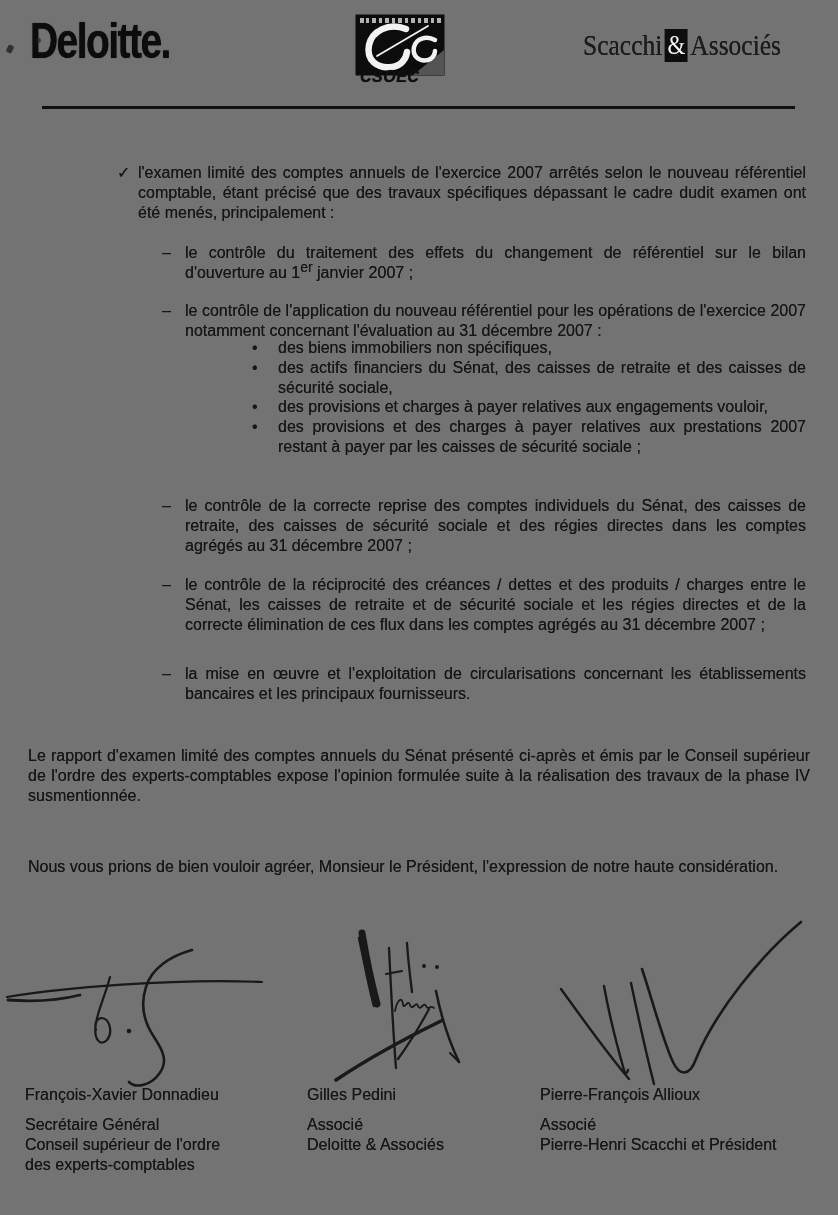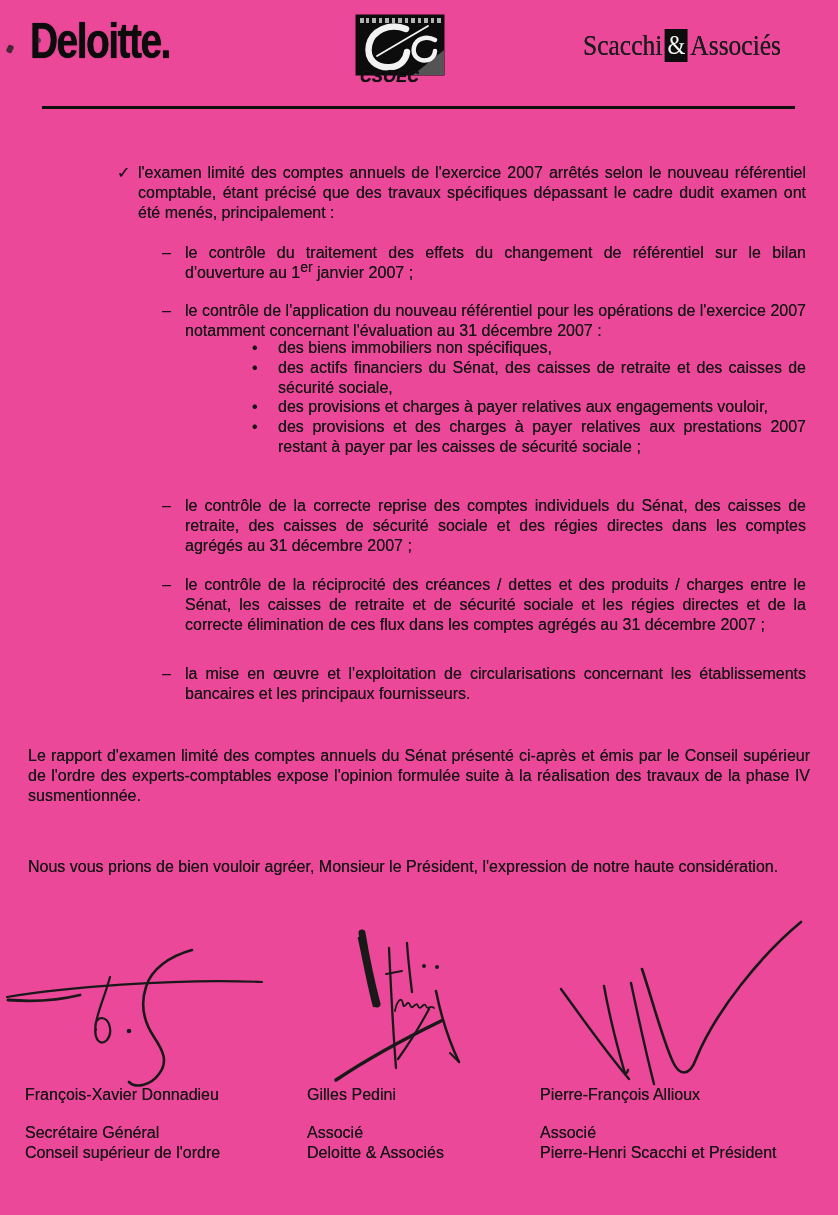--- a/index.html
+++ b/index.html
@@ -1,18 +1,18 @@
 <!DOCTYPE html>
 <html><head>
 <meta charset="utf-8">
 <style>
   html,body { margin:0; padding:0; background:#e9e9e9; }
   #page {
     position:relative; width:838px; height:1215px; margin:0 auto;
-    background:#ec4899; overflow:hidden;
+    background:#737373; overflow:hidden;
     font-family:"Liberation Sans", sans-serif; color:#161616;
   }
   .txt {
     position:absolute; font-size:16px; line-height:19.8px;
     text-align:justify; text-shadow:0 0 0.5px rgba(22,22,22,0.85);
   }
   .marker { position:absolute; top:0; text-align:left; }
   sup.ord { font-size:14px; vertical-align:super; line-height:0; }
 
   
@@ -54,21 +54,21 @@
   #bullets { position:absolute; left:278px; top:338px; width:528px; }
   .bullet-item { position:relative; font-size:16px; line-height:19.8px; text-align:justify;
                  text-shadow:0 0 0.5px rgba(22,22,22,0.85); }
   .bullet-item .marker { left:-26px; }
   #para1 { left:28px; top:746px; width:782px; }
   #para2 { left:28px; top:857px; width:782px; }
 
   
   #sig-svg { position:absolute; left:0; top:0; width:838px; height:1215px; pointer-events:none; }
   .sig-block { position:absolute; top:1085px; }
-  .sig-block .sig-name { font-size:16px; line-height:20px; margin-bottom:18px;
+  .sig-block .sig-name { font-size:16px; line-height:20px; margin-bottom:10px;
                          text-shadow:0 0 0.5px rgba(22,22,22,0.85); }
   .sig-block .sig-line { font-size:16px; line-height:20px;
                          text-shadow:0 0 0.5px rgba(22,22,22,0.85); }
   #sig-block-1 { left:25px;  width:265px; }
   #sig-block-2 { left:307px; width:235px; }
   #sig-block-3 { left:540px; width:290px; }
 </style>
 </head>
 <body>
 
@@ -188,20 +188,21 @@
       <path d="M 604 986 C 609 1014 616 1042 624 1070 C 625 1074 627 1074 628 1070" stroke-width="2.4"></path>
       <path d="M 631 983 C 638 1016 646 1053 654 1084" stroke-width="2.4"></path>
       <path d="M 642 969 C 653 1002 663 1041 673 1062 C 679 1075 689 1078 696 1059 C 715 1012 761 955 801 922" stroke-width="2.6"></path>
     </g>
   </svg>
 
   <div id="sig-block-1" class="sig-block">
     <div class="sig-name">François-Xavier Donnadieu</div>
     <div class="sig-line">Secrétaire Général</div>
     <div class="sig-line">Conseil supérieur de l'ordre</div>
+    <div class="sig-line">des experts-comptables</div>
   </div>
 
   <div id="sig-block-2" class="sig-block">
     <div class="sig-name">Gilles Pedini</div>
     <div class="sig-line">Associé</div>
     <div class="sig-line">Deloitte &amp; Associés</div>
   </div>
 
   <div id="sig-block-3" class="sig-block">
     <div class="sig-name">Pierre-François Allioux</div>

